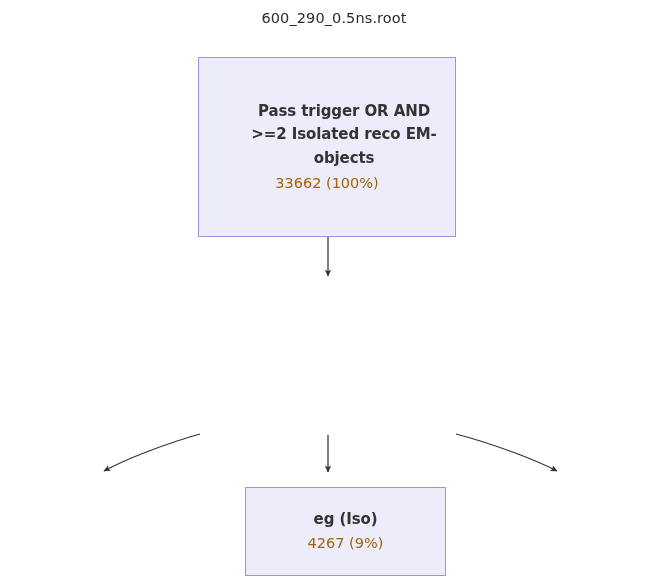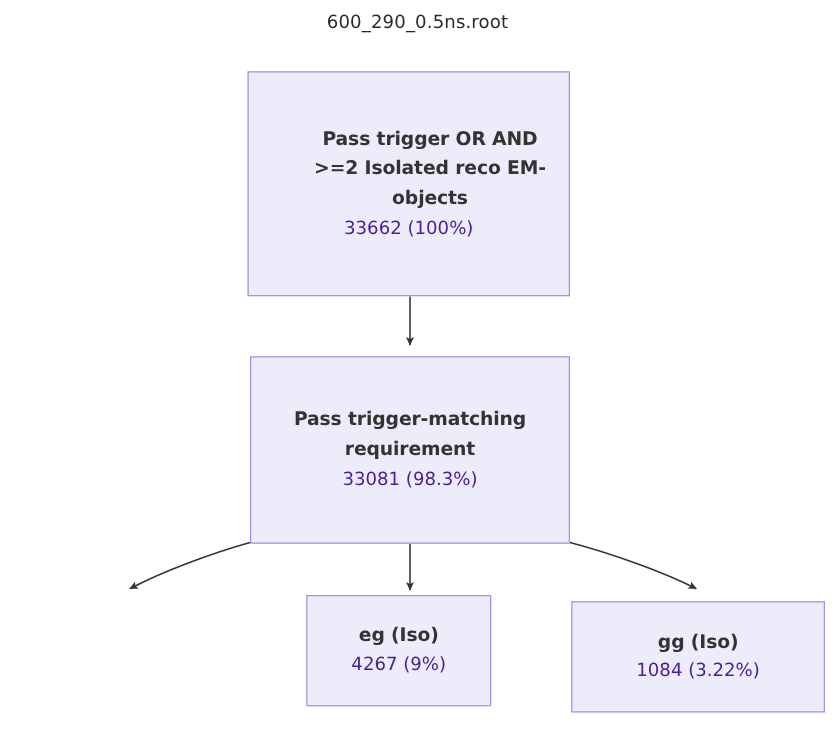--- a/index.html
+++ b/index.html
@@ -55,29 +55,29 @@
     font-size: 15px;
     font-weight: 700;
     color: #333333;
     line-height: 1.55;
     padding: 0 10px;
     letter-spacing: -0.1px;
   }
   .node-count {
     font-size: 14.5px;
     font-weight: 400;
-    color: #4c1d95;
+    color: #a16207;
     line-height: 1.5;
     margin-top: 2px;
   }
   
   #node-total      { left: 198px; top: 57px;  width: 258px; height: 180px; }
   #node-matching   { left: 200px; top: 285px; width: 256px; height: 150px; }
   #node-ee         { left: 5px;   top: 481px; width: 193px; height: 89px;  }
-  #node-eg         { left: 245px; top: 476px; width: 148px; height: 89px;  }
+  #node-eg         { left: 245px; top: 487px; width: 201px; height: 89px;  }
   #node-gg         { left: 457px; top: 481px; width: 203px; height: 89px;  }
   #node-total .node-label    { line-height: 1.58; padding-left: 44px; }
   #node-matching .node-label { line-height: 1.58; }
 </style>
 </head>
 <body>
 
 <div id="flow-canvas">
 
   <div class="diagram-title">600_290_0.5ns.root</div>
@@ -96,29 +96,21 @@
     <path d="M328,435 L328,472" fill="none" stroke="#333333" stroke-width="1.25" marker-end="url(#arrowhead)"></path>
 
     <path d="M456,434 C490,443 532,458 557,471" fill="none" stroke="#333333" stroke-width="1.25" marker-end="url(#arrowhead)"></path>
   </svg>
 
   <div class="node" id="node-total">
     <div class="node-label">Pass trigger OR AND &gt;=2 Isolated reco EM-objects</div>
     <div class="node-count">33662 (100%)</div>
   </div>
 
-  <div class="node" id="node-matching">
-    <div class="node-label">Pass trigger-matching requirement</div>
-    <div class="node-count">33081 (98.3%)</div>
-  </div>
 
 
   <div class="node" id="node-eg">
     <div class="node-label">eg (Iso)</div>
     <div class="node-count">4267 (9%)</div>
   </div>
 
-  <div class="node" id="node-gg">
-    <div class="node-label">gg (Iso)</div>
-    <div class="node-count">1084 (3.22%)</div>
-  </div>
 
 </div>
 
 </body></html>

